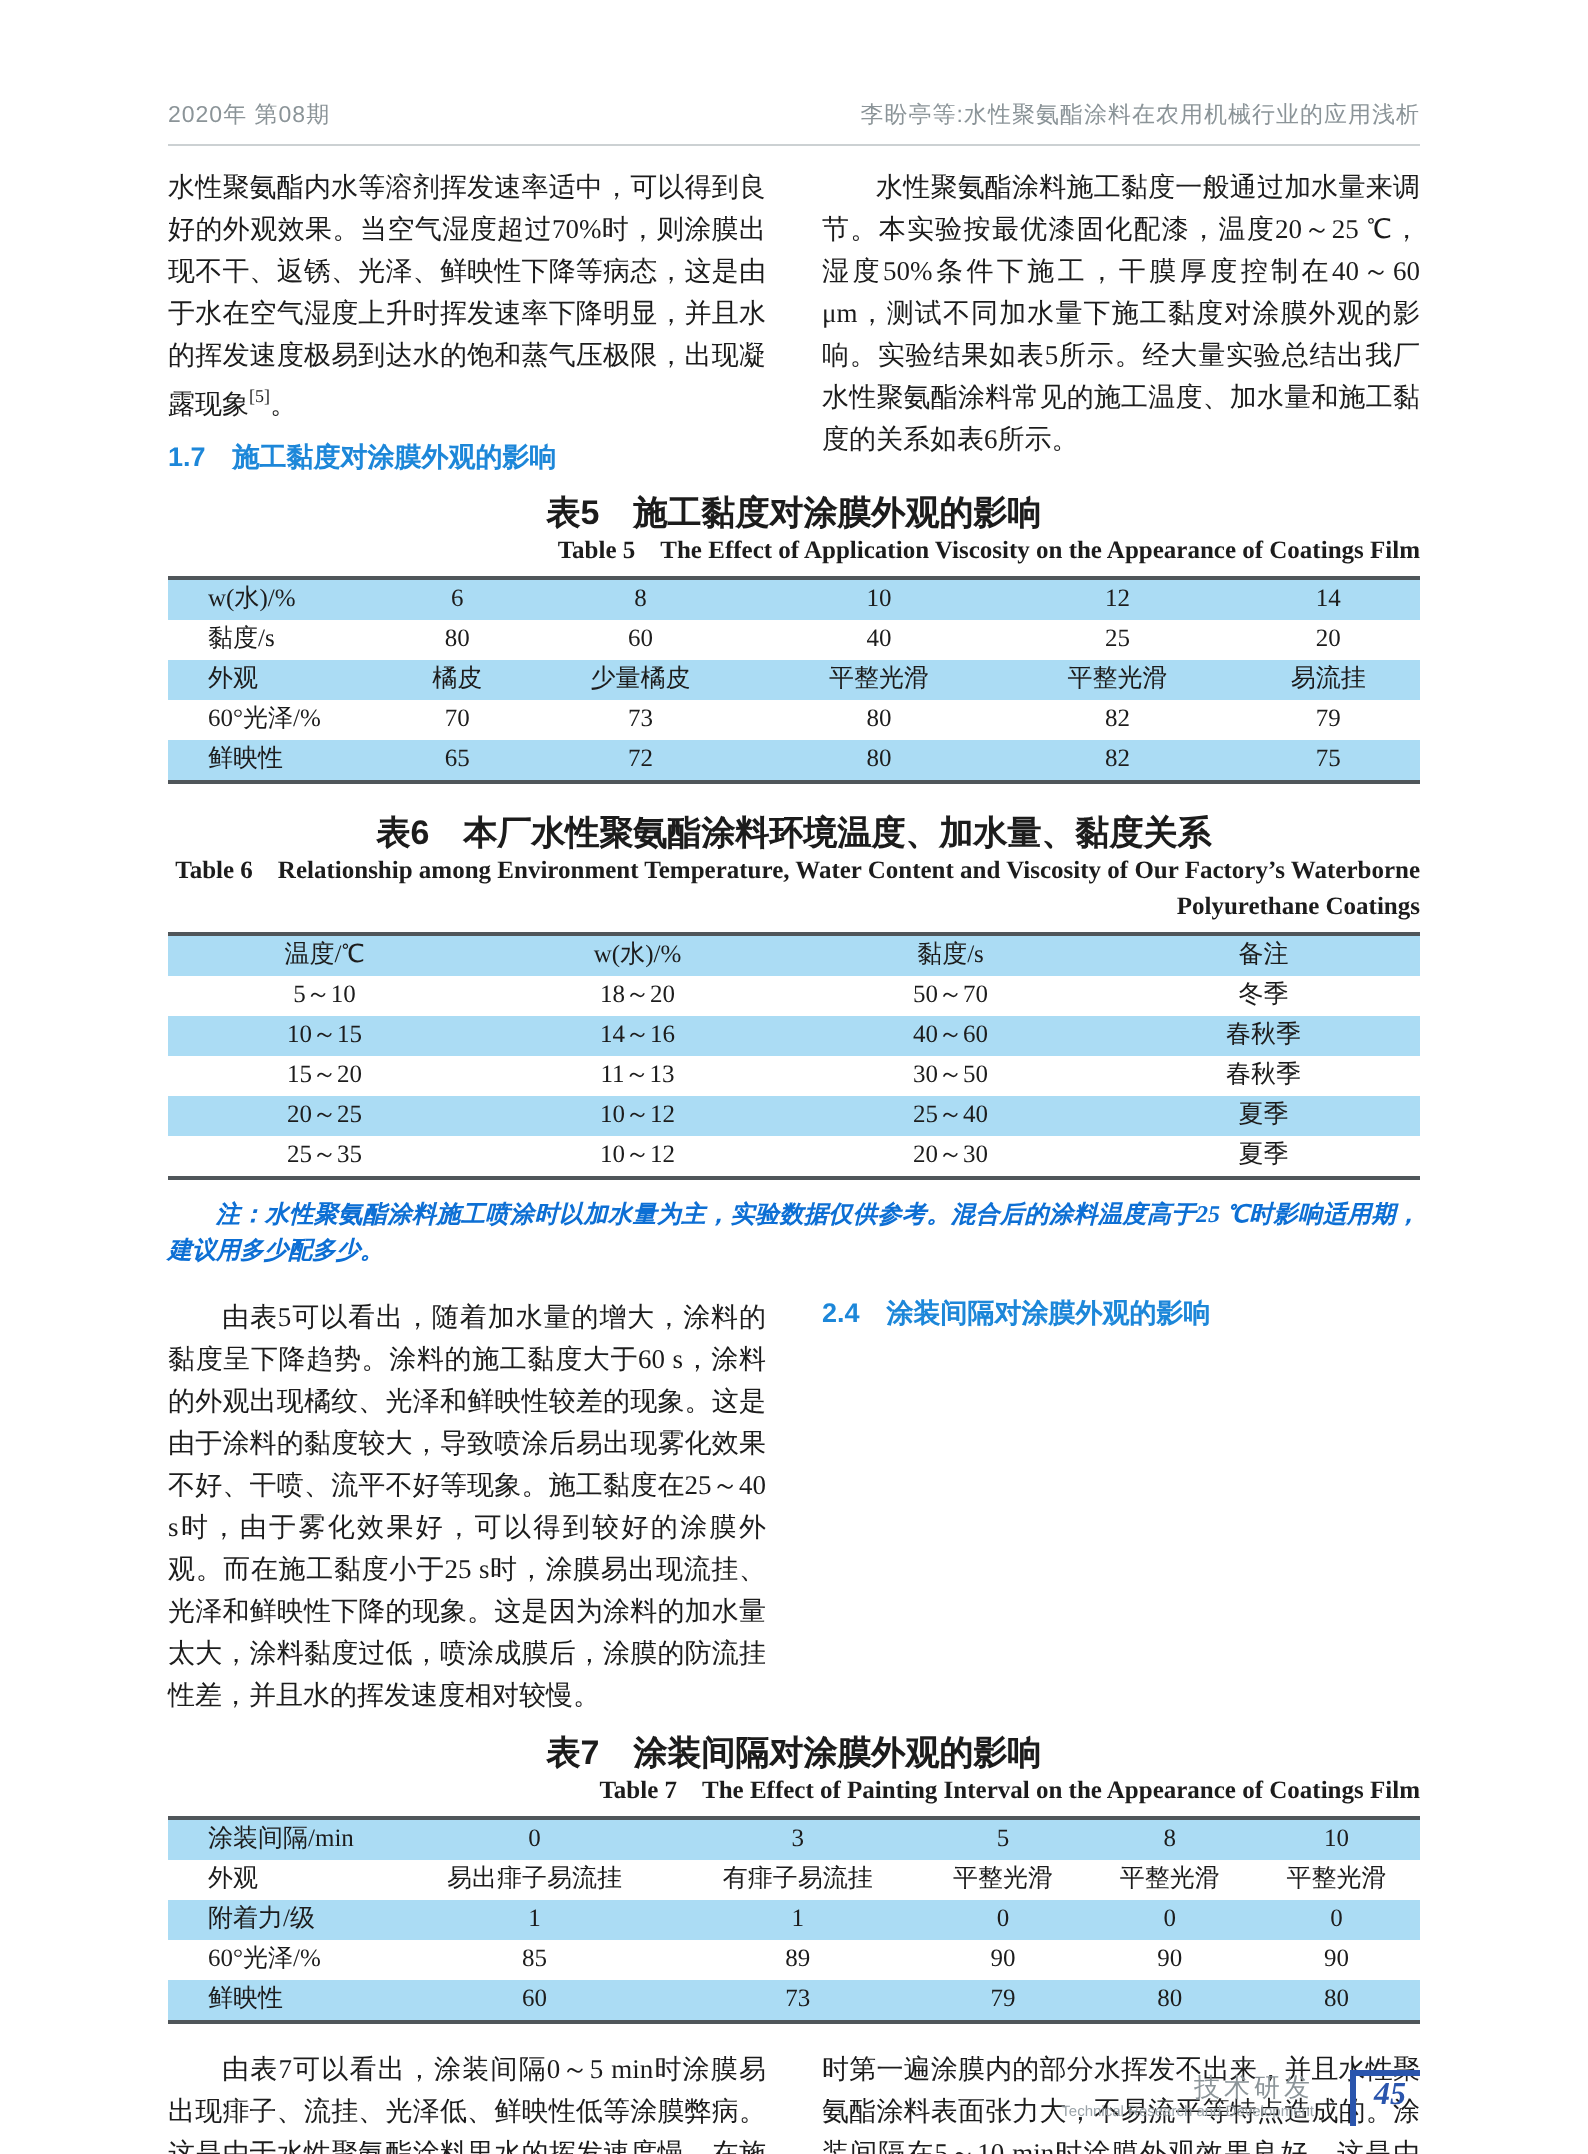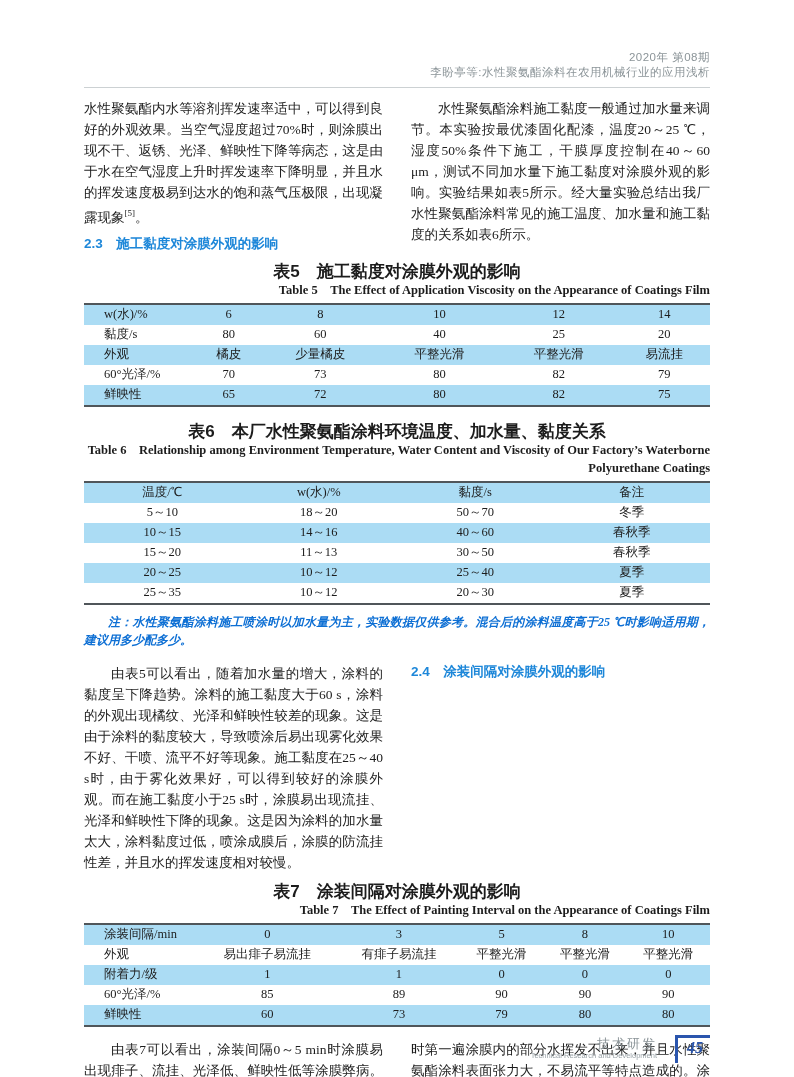--- a/index.html
+++ b/index.html
@@ -6,21 +6,21 @@
   .page {
     width:794px; height:1077px; box-sizing:border-box;
     padding:50px 84px 0 84px; position:relative; overflow:hidden;
     background:#ffffff; color:#1c1c1c;
     font-family:"Liberation Serif", serif;
   }
   .pg-header {
     display:flex; justify-content:space-between; align-items:flex-end;
     font-family:"Liberation Sans", sans-serif; font-size:11.5px;
     color:var(--header-gray,#8b9498); letter-spacing:0.5px;
-    padding-bottom:7px; border-bottom:1px solid #ccd1d3;flex-direction:column;
+    padding-bottom:7px; border-bottom:1px solid #ccd1d3;
   }
   .cols { display:flex; gap:28px; margin-top:10px; }
   .col { flex:1; min-width:0; }
   .body-text {
     margin:0; font-size:13.5px; line-height:21px;
     text-align:justify; text-indent:2em;
   }
   .body-text.no-indent { text-indent:0; }
   .ref-sup { font-size:9px; }
   .sec-heading {
@@ -82,21 +82,21 @@
 <div class="page">
 
   <header class="pg-header">
     <span>2020年 第08期</span>
     <span>李盼亭等:水性聚氨酯涂料在农用机械行业的应用浅析</span>
   </header>
 
   <div class="cols">
     <div class="col">
       <p class="body-text no-indent"><span>水性聚氨酯内水等溶剂挥发速率适中，可以得到良好的外观效果。当空气湿度超过70%时，则涂膜出现不干、返锈、光泽、鲜映性下降等病态，这是由于水在空气湿度上升时挥发速率下降明显，并且水的挥发速度极易到达水的饱和蒸气压极限，出现凝露现象</span><sup class="ref-sup">[5]</sup><span>。</span></p>
-      <h3 class="sec-heading">2.3　施工黏度对涂膜外观的影响</h3>
+      <h3 class="sec-heading">1.7　施工黏度对涂膜外观的影响</h3>
     </div>
     <div class="col">
       <p class="body-text">水性聚氨酯涂料施工黏度一般通过加水量来调节。本实验按最优漆固化配漆，温度20～25 ℃，湿度50%条件下施工，干膜厚度控制在40～60 μm，测试不同加水量下施工黏度对涂膜外观的影响。实验结果如表5所示。经大量实验总结出我厂水性聚氨酯涂料常见的施工温度、加水量和施工黏度的关系如表6所示。</p>
     </div>
   </div>
 
   <div class="table-block">
     <div class="tbl-title-cn">表5　施工黏度对涂膜外观的影响</div>
     <div class="tbl-title-en">Table 5　The Effect of Application Viscosity on the Appearance of Coatings Film</div>
     <table class="data-table tbl57">

